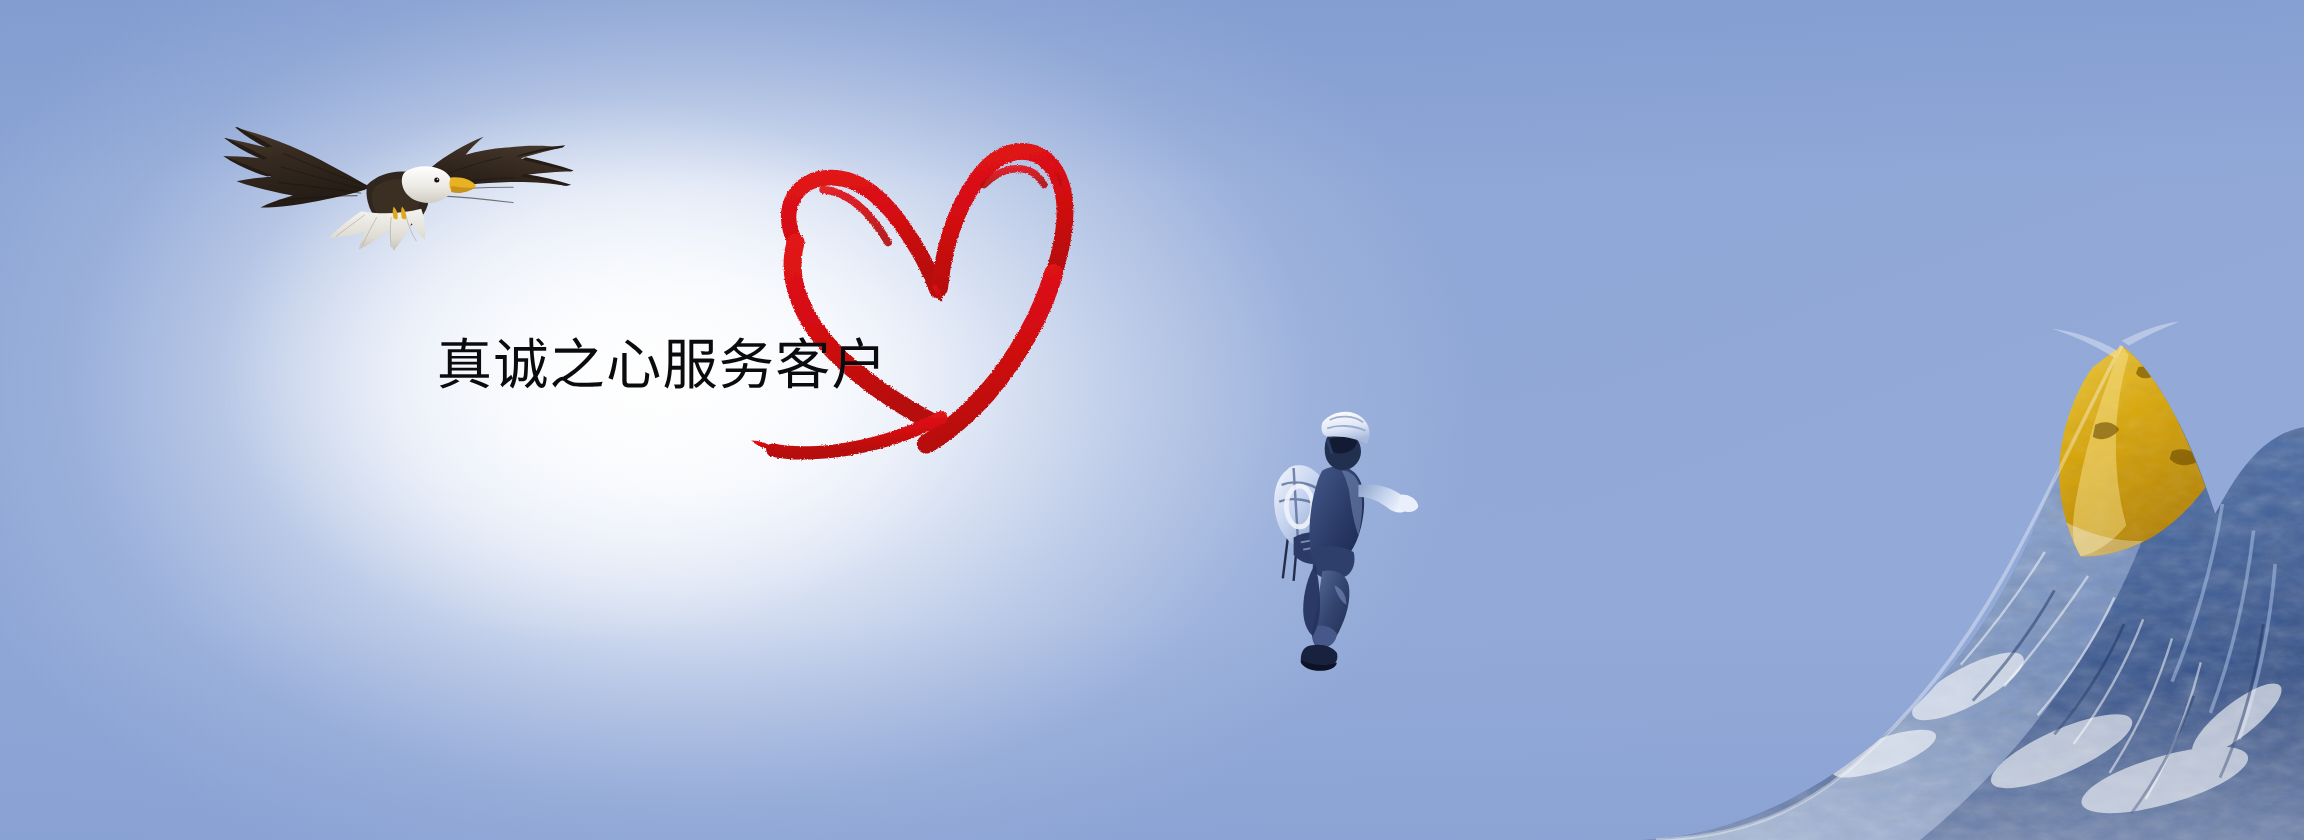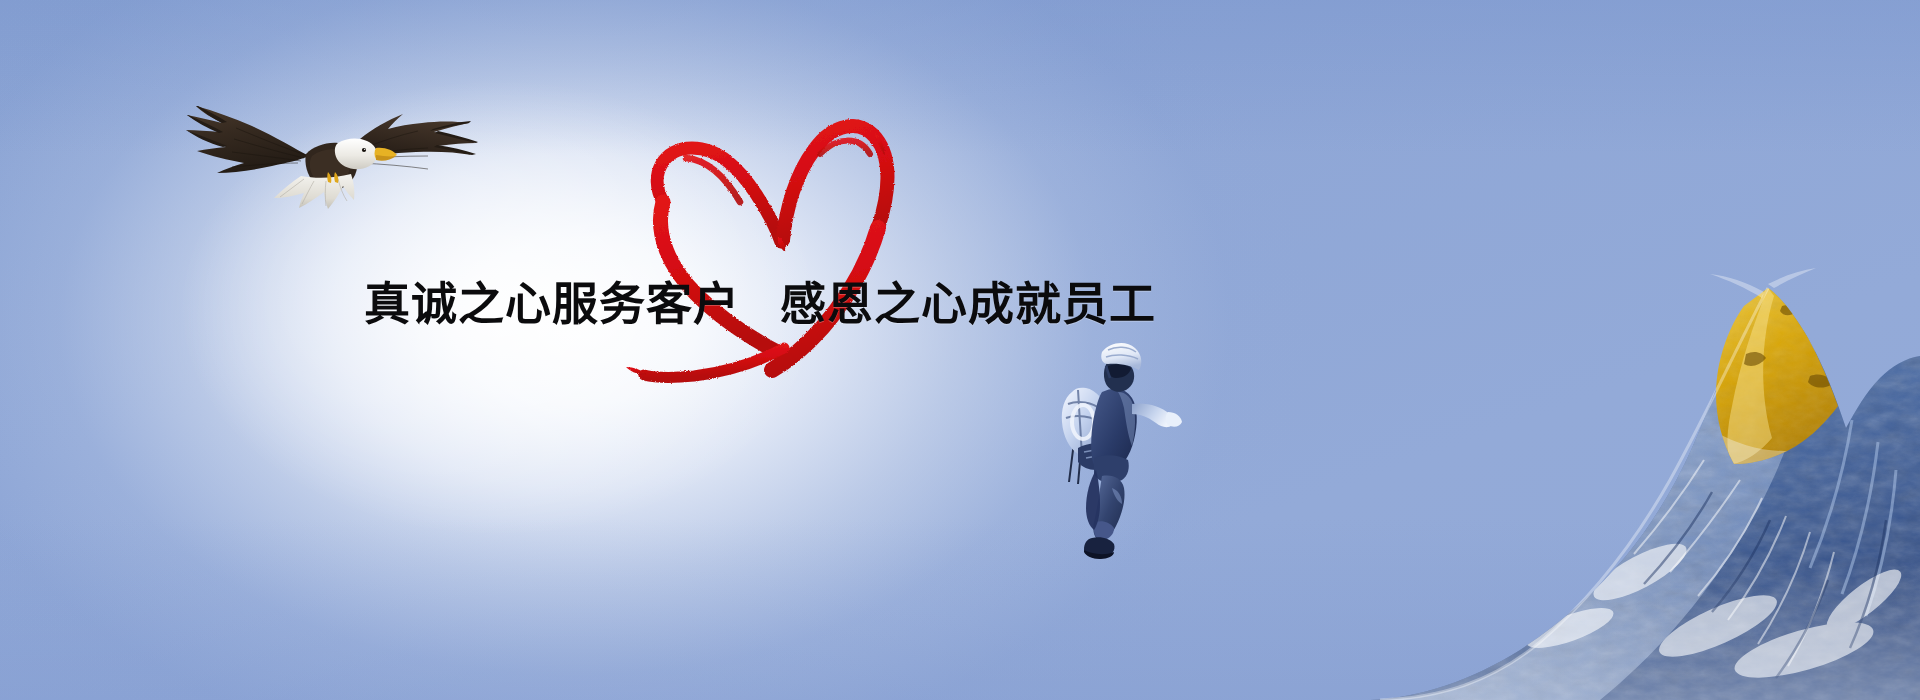--- a/index.html
+++ b/index.html
@@ -82,21 +82,21 @@
     position: absolute;
     left: 0;
     top: 278px;
     width: 1920px;
     height: 56px;
     pointer-events: none;
   }
   .headline {
     position: absolute;
     font-family: "Liberation Sans", "DejaVu Sans", sans-serif;
-    font-weight: 700;
+    font-weight: 400;
     font-size: 46px;
     line-height: 52px;
     letter-spacing: 1px;
     color: #0b0b0d;
     white-space: nowrap;
     text-shadow: 0 1px 0 rgba(255,255,255,0.25);
   }
   .headline.left  { left: 364px; }
   .headline.right { left: 780px; }
 
@@ -287,21 +287,20 @@
       <g filter="url(#rough)" fill="url(#inkG)">
         <path d="M170,174 C176,178 178,184 177,190 C172,186 169,180 170,174 Z"></path>
         <path d="M36,313 C28,312 22,309 18,305 C26,305 33,308 38,312 Z"></path>
         <path d="M268,72 C274,78 277,86 277,94 C272,86 269,79 267,73 Z"></path>
       </g>
     </svg>
   </div>
 
   <div class="headline-row">
     <div class="headline left">真诚之心服务客户</div>
-    <div class="headline right">感恩之心成就员工</div>
   </div>
 
 
   <div class="mountain">
     <svg viewBox="0 0 880 520" xmlns="http://www.w3.org/2000/svg" preserveAspectRatio="none">
       <defs>
         <linearGradient id="goldG" x1="0.1" y1="0" x2="0.8" y2="1">
           <stop offset="0%" stop-color="#f6e08a"></stop>
           <stop offset="14%" stop-color="#eec93f"></stop>
           <stop offset="42%" stop-color="#d9a607"></stop>

